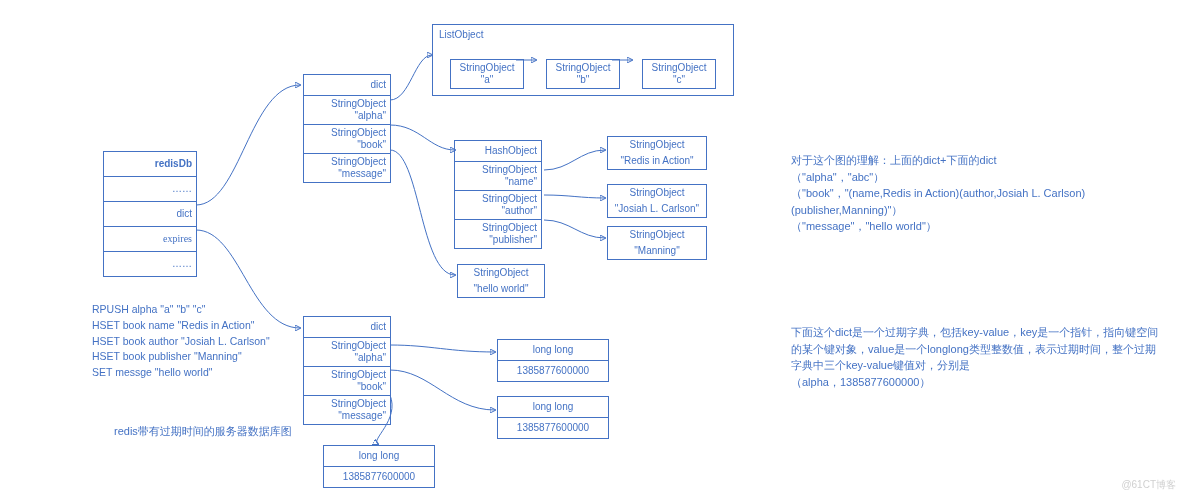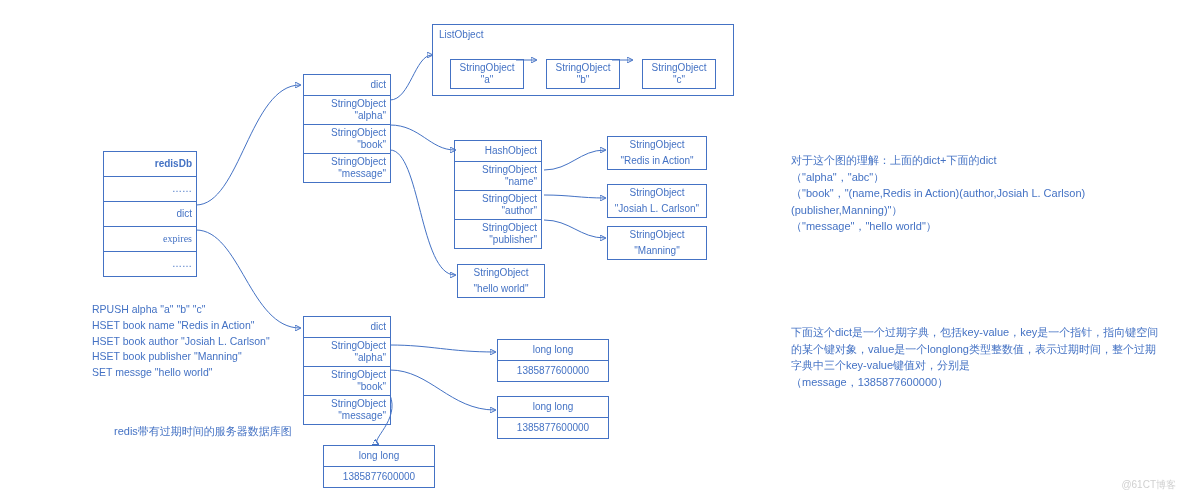--- a/index.html
+++ b/index.html
@@ -184,21 +184,21 @@
 
 <div class="expl" style="left:791px; top:152px; width:368px;">
   <div>对于这个图的理解：上面的dict+下面的dict</div>
   <div>（"alpha"，"abc"）</div>
   <div>（"book"，"(name,Redis in Action)(author,Josiah L. Carlson)(publisher,Manning)"）</div>
   <div>（"message"，"hello world"）</div>
 </div>
 
 <div class="expl" style="left:791px; top:296px; width:368px;margin-top:28px;">
   <div>下面这个dict是一个过期字典，包括key-value，key是一个指针，指向键空间的某个键对象，value是一个longlong类型整数值，表示过期时间，整个过期字典中三个key-value键值对，分别是</div>
-  <div>（message，1385877600000）</div>
+  <div>（alpha，1385877600000）</div>
 </div>
 
 <div class="watermark">@61CT博客</div>
 
 <svg class="lines">
   <defs>
     <marker id="ah" markerWidth="6" markerHeight="6" refX="5" refY="3" orient="auto">
       <path d="M0,0 L6,3 L0,6 Z" fill="#4472c4"></path>
     </marker>
   </defs>

